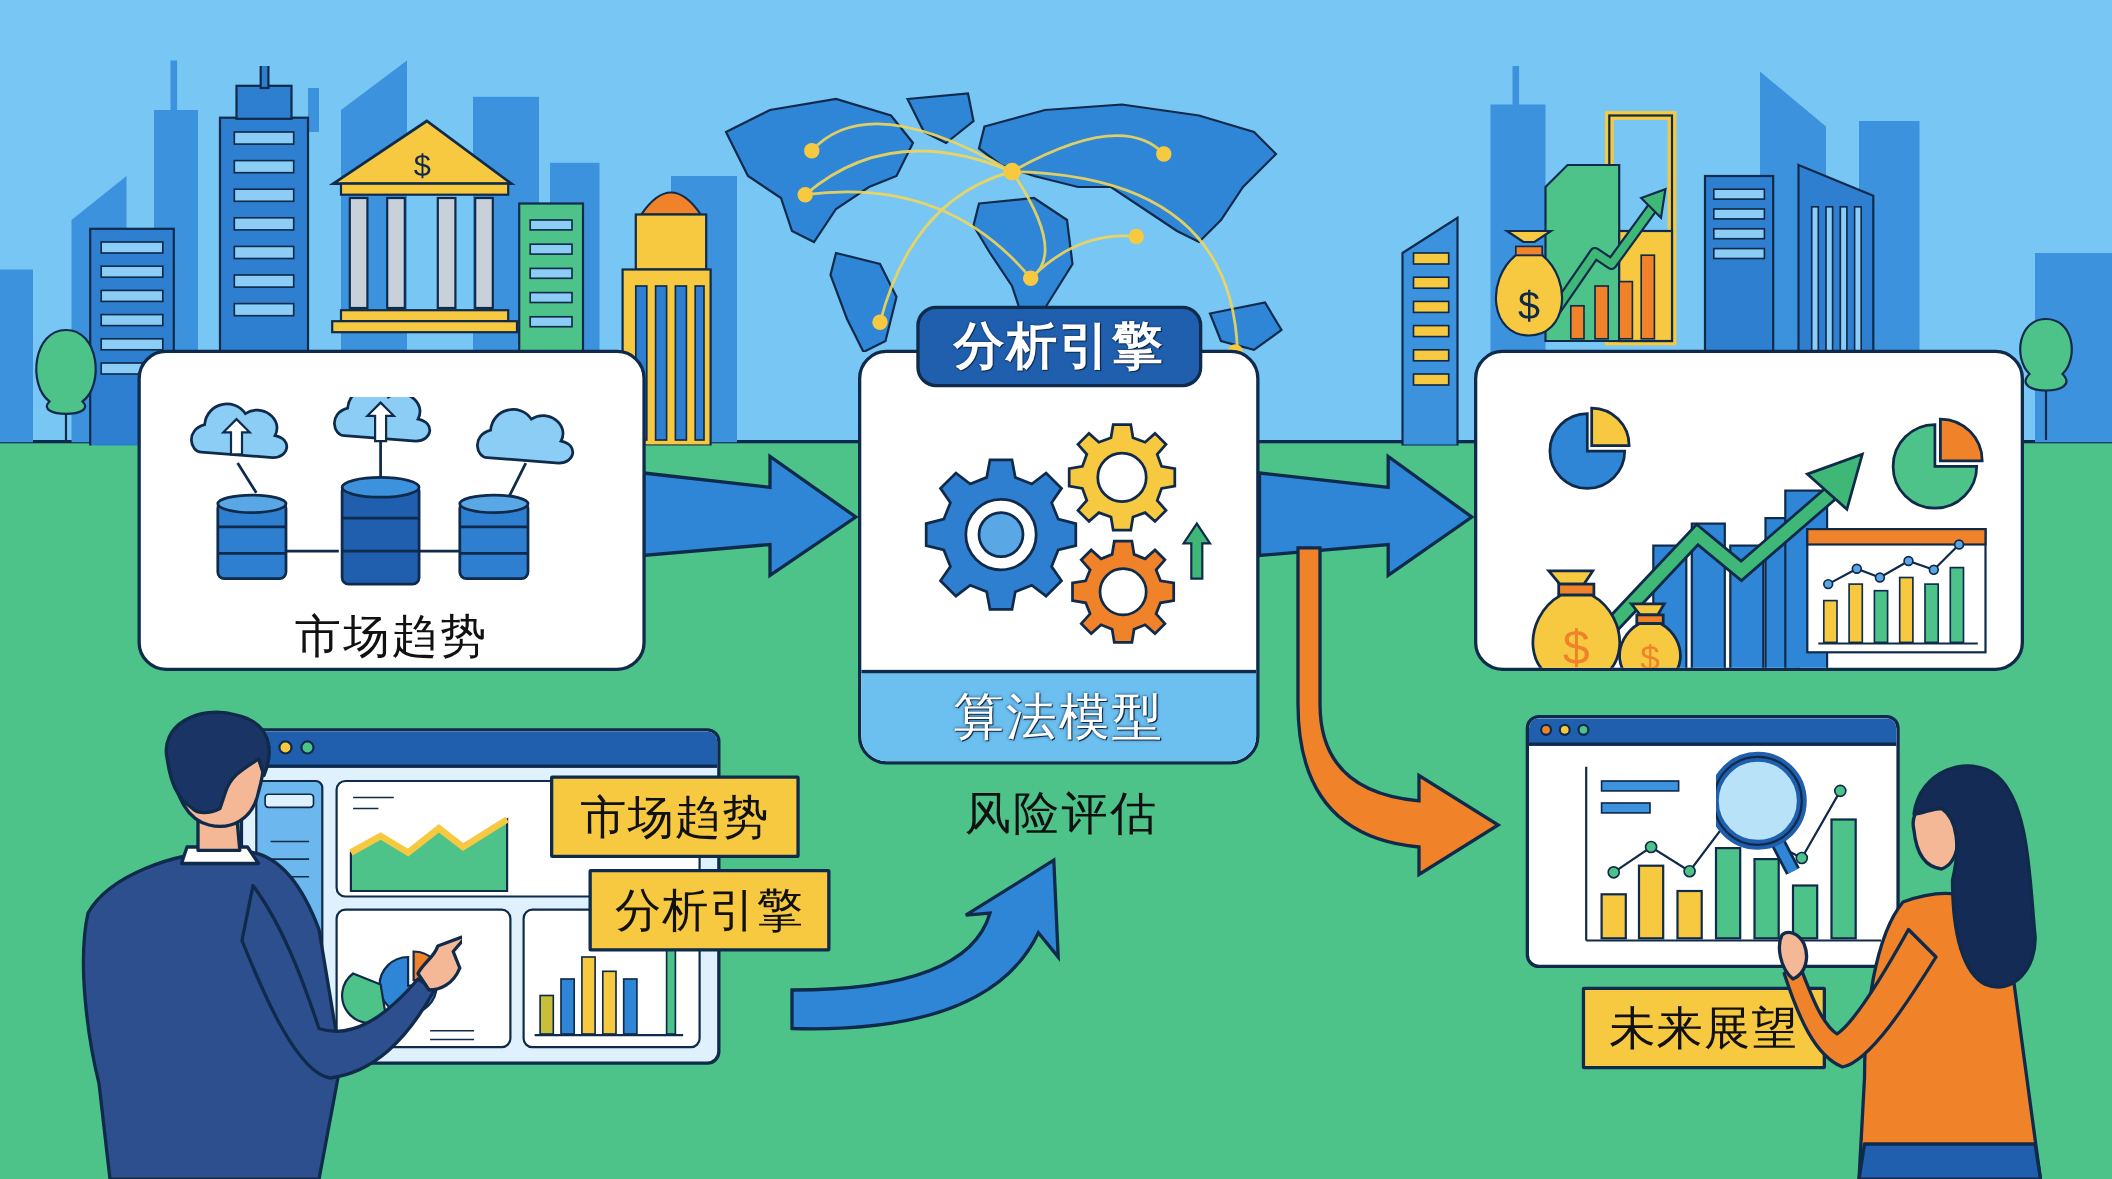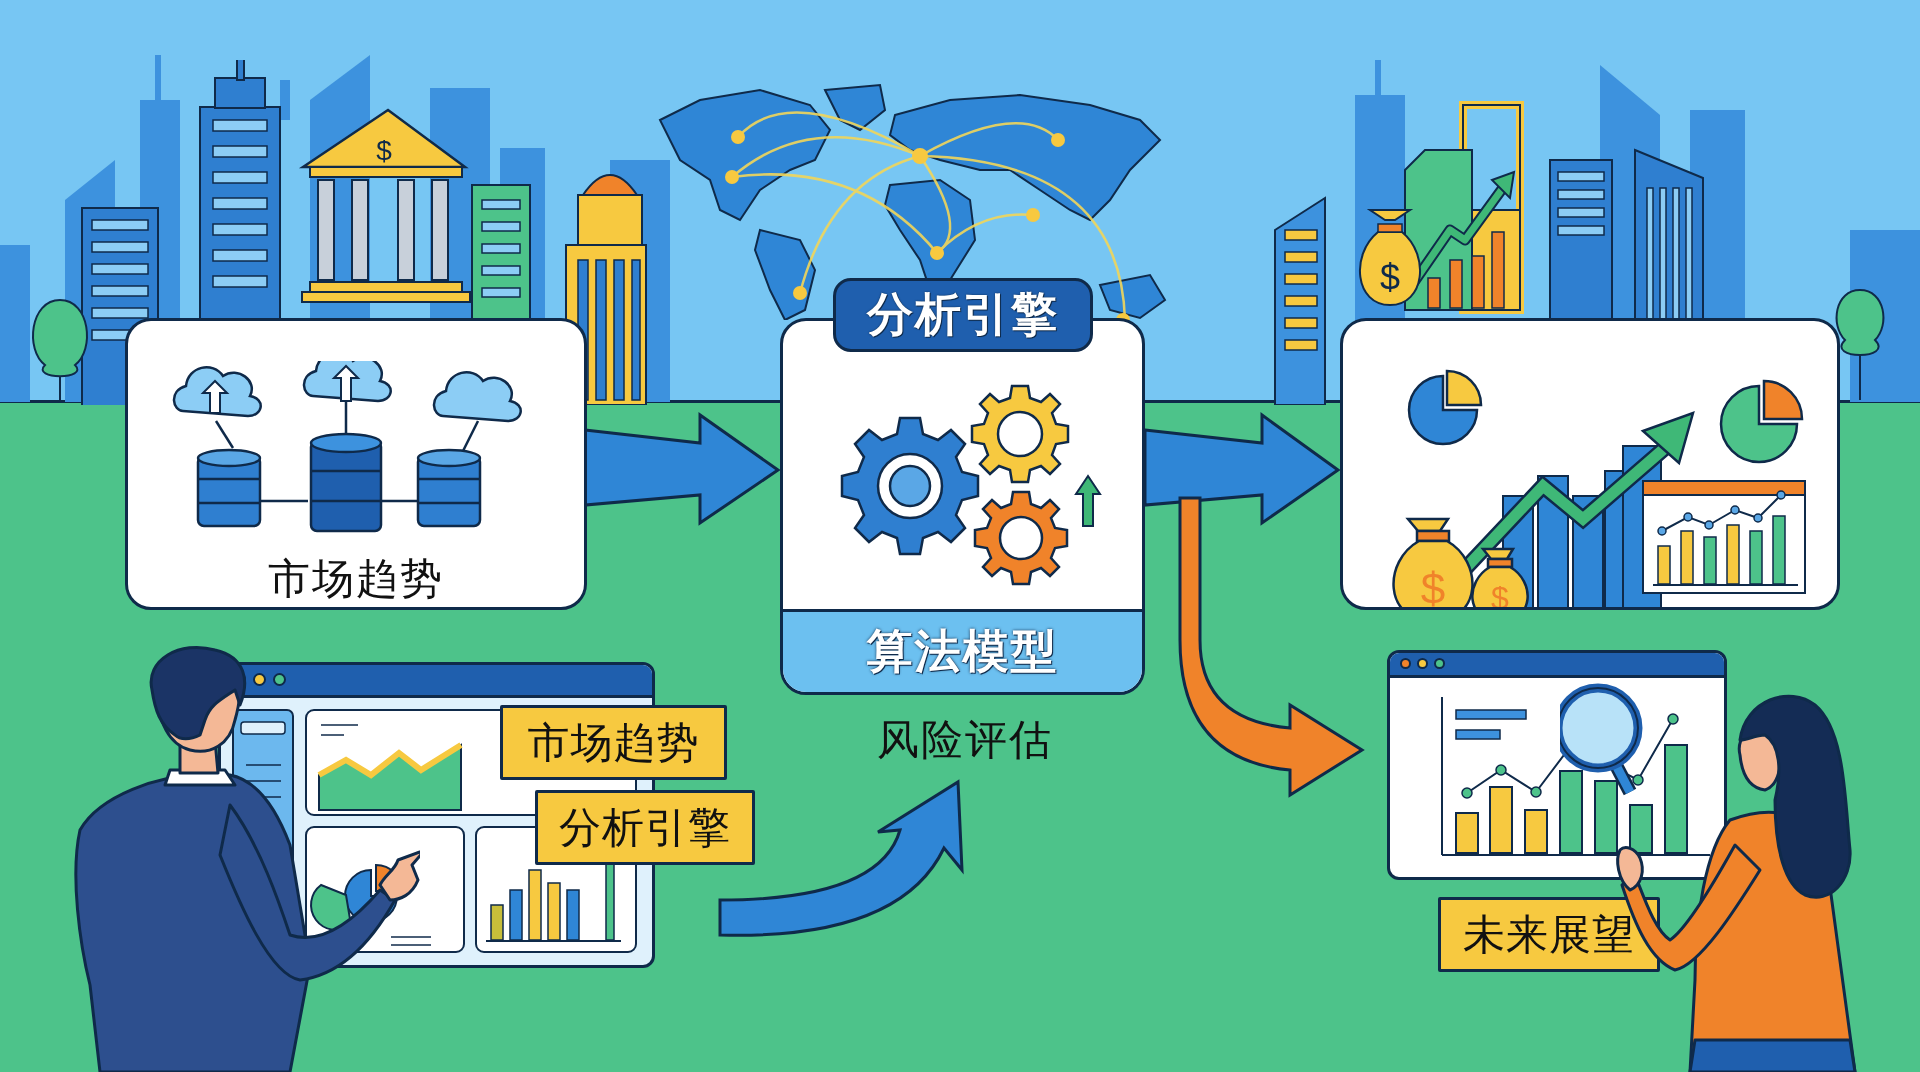--- a/index.html
+++ b/index.html
@@ -8,21 +8,21 @@
   .scene{position:absolute;left:0;top:0;width:1920px;height:1072px;}
   .abs{position:absolute;}
   .card{position:absolute;background:#ffffff;border:3px solid #0f2a4a;border-radius:26px;box-sizing:border-box;overflow:hidden;}
   .label-box{position:absolute;background:#1f5fae;border:3px solid #0f2a4a;border-radius:18px;box-sizing:border-box;
              color:#fff;font-weight:bold;font-size:46px;display:flex;align-items:center;justify-content:center;
              letter-spacing:2px;text-shadow:0 0 2px #0f2a4a,1px 1px 0 #0f2a4a;}
   .tag{position:absolute;background:#f7c940;border:3px solid #0f2a4a;border-radius:2px;box-sizing:border-box;
        color:#111;font-size:42px;display:flex;align-items:center;justify-content:center;letter-spacing:1px;}
   .caption{position:absolute;color:#111;font-size:42px;text-align:center;letter-spacing:2px;}
   .band{position:absolute;left:0;right:0;bottom:0;height:80px;background:#6cc0f0;border-top:3px solid #0f2a4a;
-        display:flex;align-items:center;justify-content:center;color:#fff;font-weight:bold;font-size:46px;
+        display:flex;align-items:center;justify-content:center;color:#fff;font-weight:normal;font-size:46px;
         letter-spacing:2px;text-shadow:0 0 3px #0f2a4a,1px 1px 0 #0f2a4a;}
   .win{position:absolute;border:3px solid #0f2a4a;border-radius:12px;box-sizing:border-box;overflow:hidden;background:#dff1fc;}
   .win-bar{position:absolute;left:0;right:0;top:0;height:30px;background:#1f5fae;border-bottom:3px solid #0f2a4a;}
   .dot{position:absolute;top:8px;width:13px;height:13px;border-radius:50%;border:2px solid #0f2a4a;box-sizing:border-box;}
   svg{display:block;}
 </style>
 </head>
 <body>
 
 <div class="scene">

